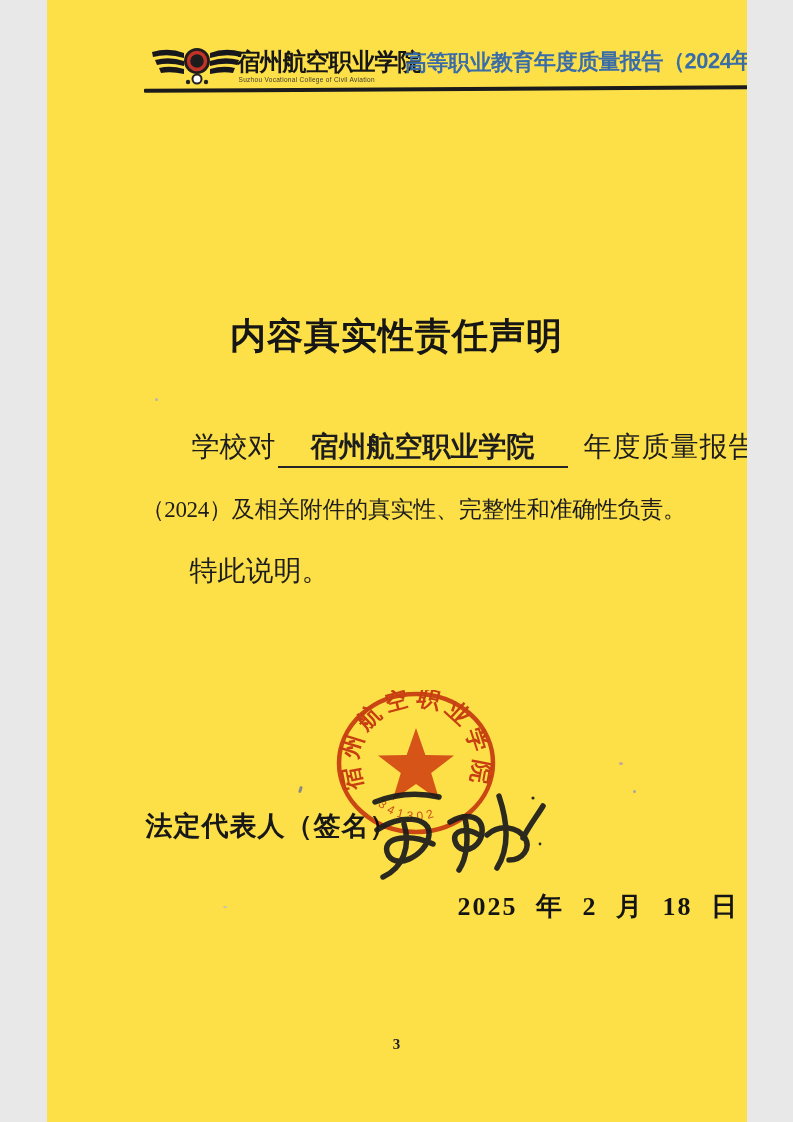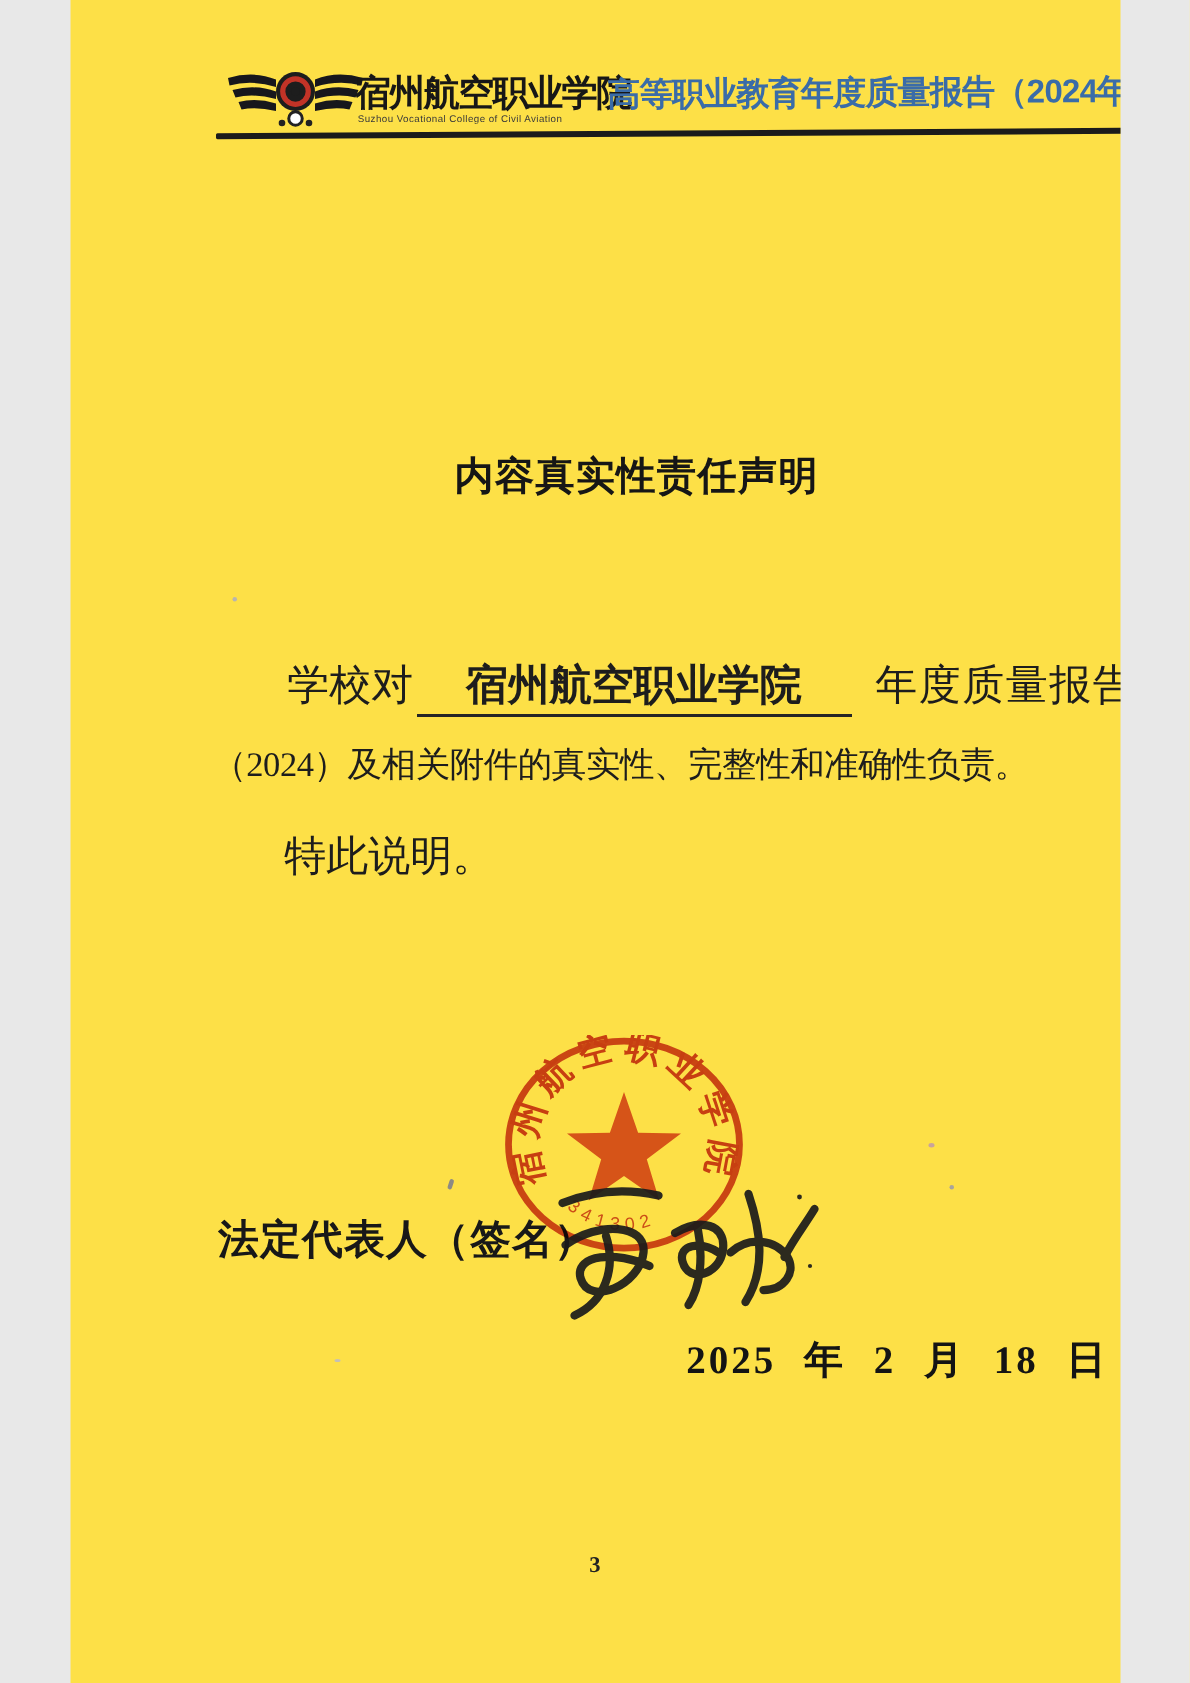--- a/index.html
+++ b/index.html
@@ -13,25 +13,25 @@
   .hdr-name{left:190px;top:46px;font-family:"Liberation Sans","DejaVu Sans",sans-serif;
     font-weight:bold;font-size:24px;letter-spacing:-1px;color:#171717;white-space:nowrap;}
   .hdr-name-en{left:192px;top:76px;font-family:"Liberation Sans",sans-serif;
     font-size:6.5px;color:#3a3a3a;letter-spacing:.3px;white-space:nowrap;}
   .hdr-title{left:358px;top:47px;font-family:"Liberation Sans","DejaVu Sans",sans-serif;
     font-weight:bold;font-size:22px;letter-spacing:-.5px;white-space:nowrap;
     transform:rotate(-.4deg);}
   .hdr-rule{left:97px;top:87px;width:611px;height:4px;background:#1b1b1b;
     transform:rotate(-.35deg);border-radius:1px;}
   
-  .doc-title{left:50%;top:300px;transform:translateX(-50%);
+  .doc-title{left:50%;top:312px;transform:translateX(-50%);
     font-family:"Liberation Sans","DejaVu Sans",sans-serif;font-weight:bold;
-    font-size:26px;letter-spacing:1px;color:#161616;white-space:nowrap;margin-left:28px;}
+    font-size:36px;letter-spacing:1px;color:#161616;white-space:nowrap;}
   .body-line{font-size:28px;white-space:nowrap;color:#1d1d1d;}
-  .line1{left:145px;top:438px;}
+  .line1{left:145px;top:428px;}
   .blank{display:inline-block;width:290px;border-bottom:2px solid #252525;
     text-align:center;font-weight:600;margin-left:2px;}
   .line1-suffix{margin-left:16px;letter-spacing:1px;}
   .line2{left:95px;top:494px;font-size:23px;letter-spacing:-.3px;}
   .line3{left:143px;top:552px;}
   
   .sign-label{font-family:"Liberation Sans","DejaVu Sans",sans-serif;
     font-weight:bold;font-size:27px;letter-spacing:1px;color:#181818;white-space:nowrap;}
   .unit-label{left:99px;top:745px;}
   .rep-label{left:99px;top:808px;}

